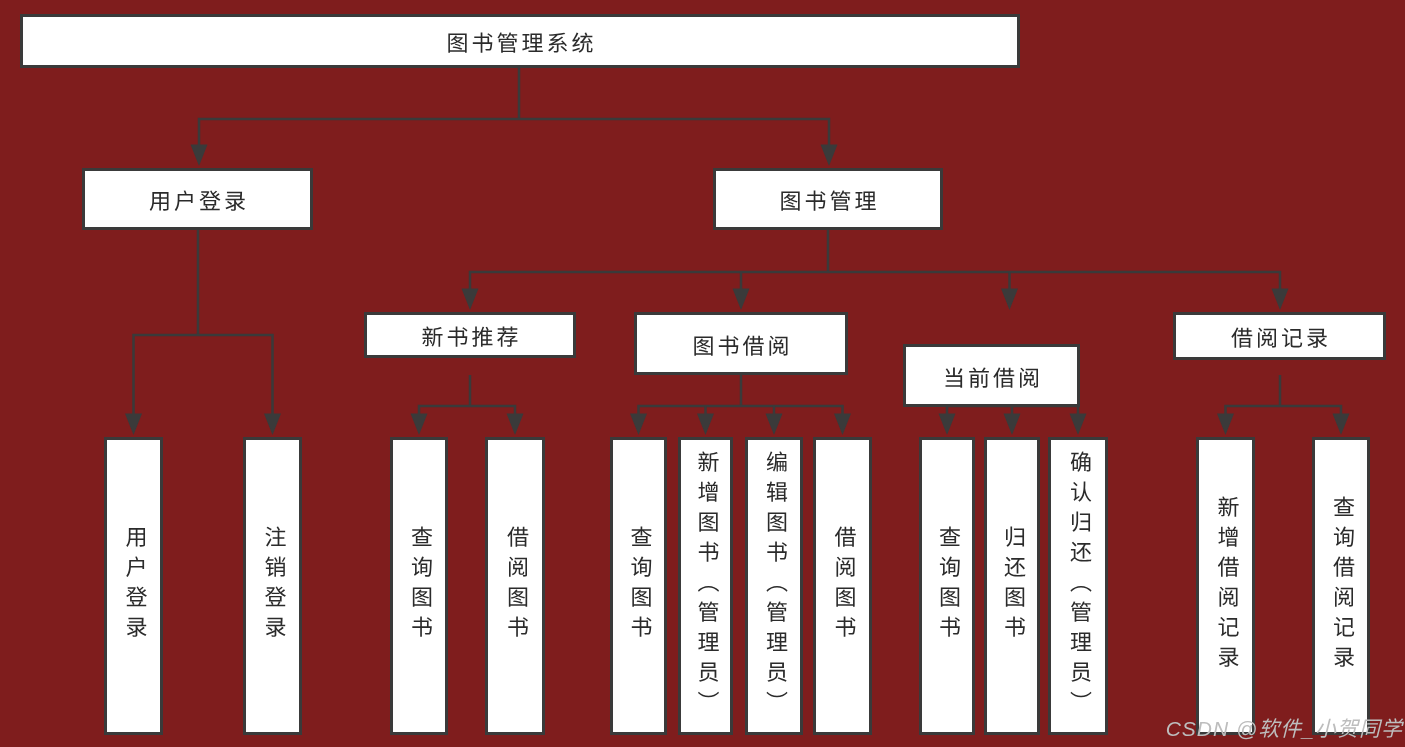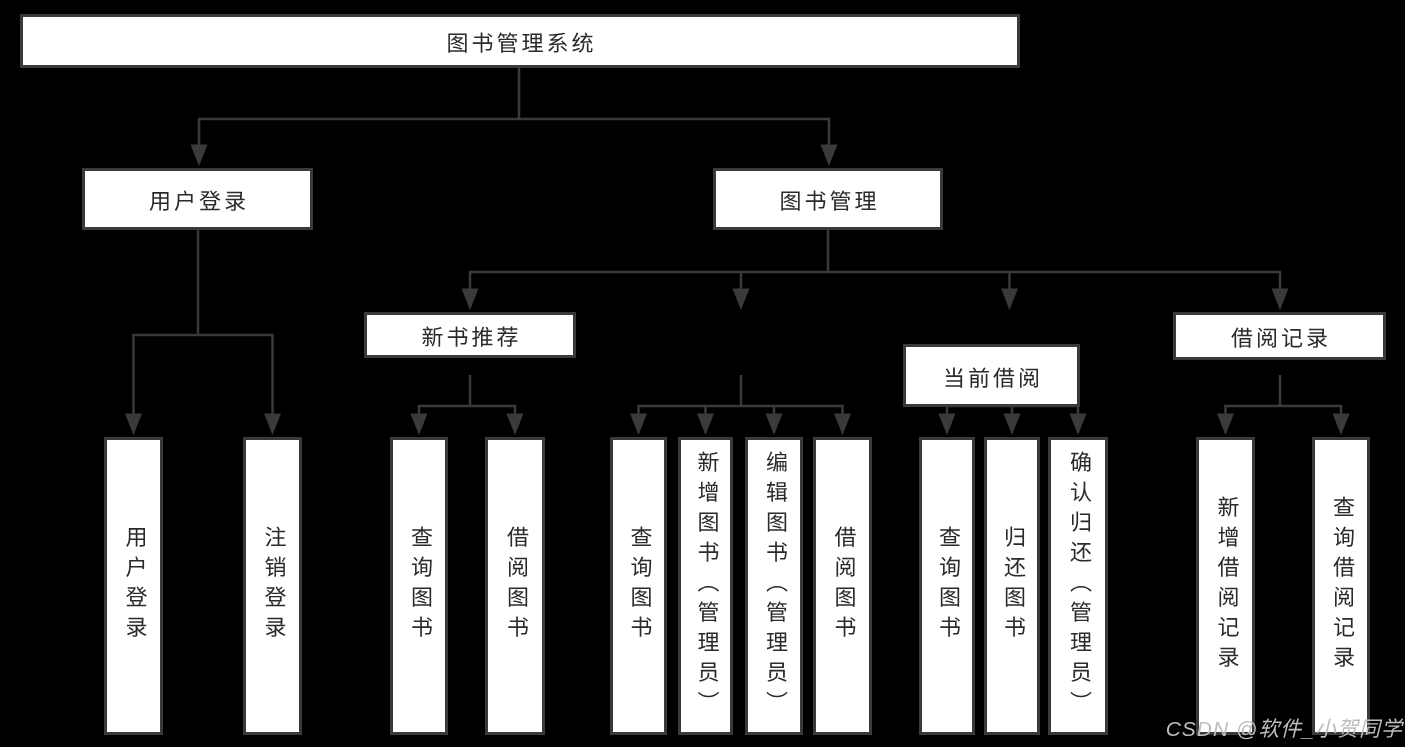--- a/index.html
+++ b/index.html
@@ -1,20 +1,20 @@
 <!DOCTYPE html>
 <html lang="zh-CN"><head>
 <meta charset="utf-8">
 <style>
   html, body { margin: 0; padding: 0; background: #ffffff; }
   #canvas {
     position: relative;
     width: 1405px;
     height: 747px;
-    background: #000000;
+    background: #7f1d1d;
     overflow: hidden;
     font-family: "Liberation Sans", sans-serif;
     color: #2b2b2b;
   }
   #wires { position: absolute; left: 0; top: 0; }
   .cline { stroke: #3a3a3a; stroke-width: 2.5; fill: none; }
   .carrow { fill: #3a3a3a; stroke: none; }
   .hbox {
     position: absolute;
     box-sizing: border-box;
@@ -107,20 +107,21 @@
     <polygon class="carrow" points="1217,413.5 1234,413.5 1225.5,435"></polygon>
     <polygon class="carrow" points="1332.5,413.5 1349.5,413.5 1341,435"></polygon>
   </svg>
 
   <div class="hbox" style="left:20px; top:14px; width:1000px; height:54px;">图书管理系统</div>
 
   <div class="hbox" style="left:82px; top:168px; width:231px; height:62px;">用户登录</div>
   <div class="hbox" style="left:713px; top:168px; width:230px; height:62px;">图书管理</div>
 
   <div class="hbox" style="left:364px; top:312px; width:212px; height:46px;">新书推荐</div>
+  <div class="hbox" style="left:634px; top:312px; width:214px; height:63px;">图书借阅</div>
   <div class="hbox" style="left:903px; top:312px; width:177px; height:63px;margin-top:32px;">当前借阅</div>
   <div class="hbox" style="left:1173px; top:312px; width:213px; height:48px;">借阅记录</div>
 
   <div class="vbox" style="left:104px; top:437px; width:59px; height:298px;">用户登录</div>
   <div class="vbox" style="left:243px; top:437px; width:59px; height:298px;">注销登录</div>
 
   <div class="vbox" style="left:390px; top:437px; width:58px; height:298px;">查询图书</div>
   <div class="vbox" style="left:485px; top:437px; width:60px; height:298px;">借阅图书</div>
 
   <div class="vbox" style="left:610px; top:437px; width:57px; height:298px;">查询图书</div>

